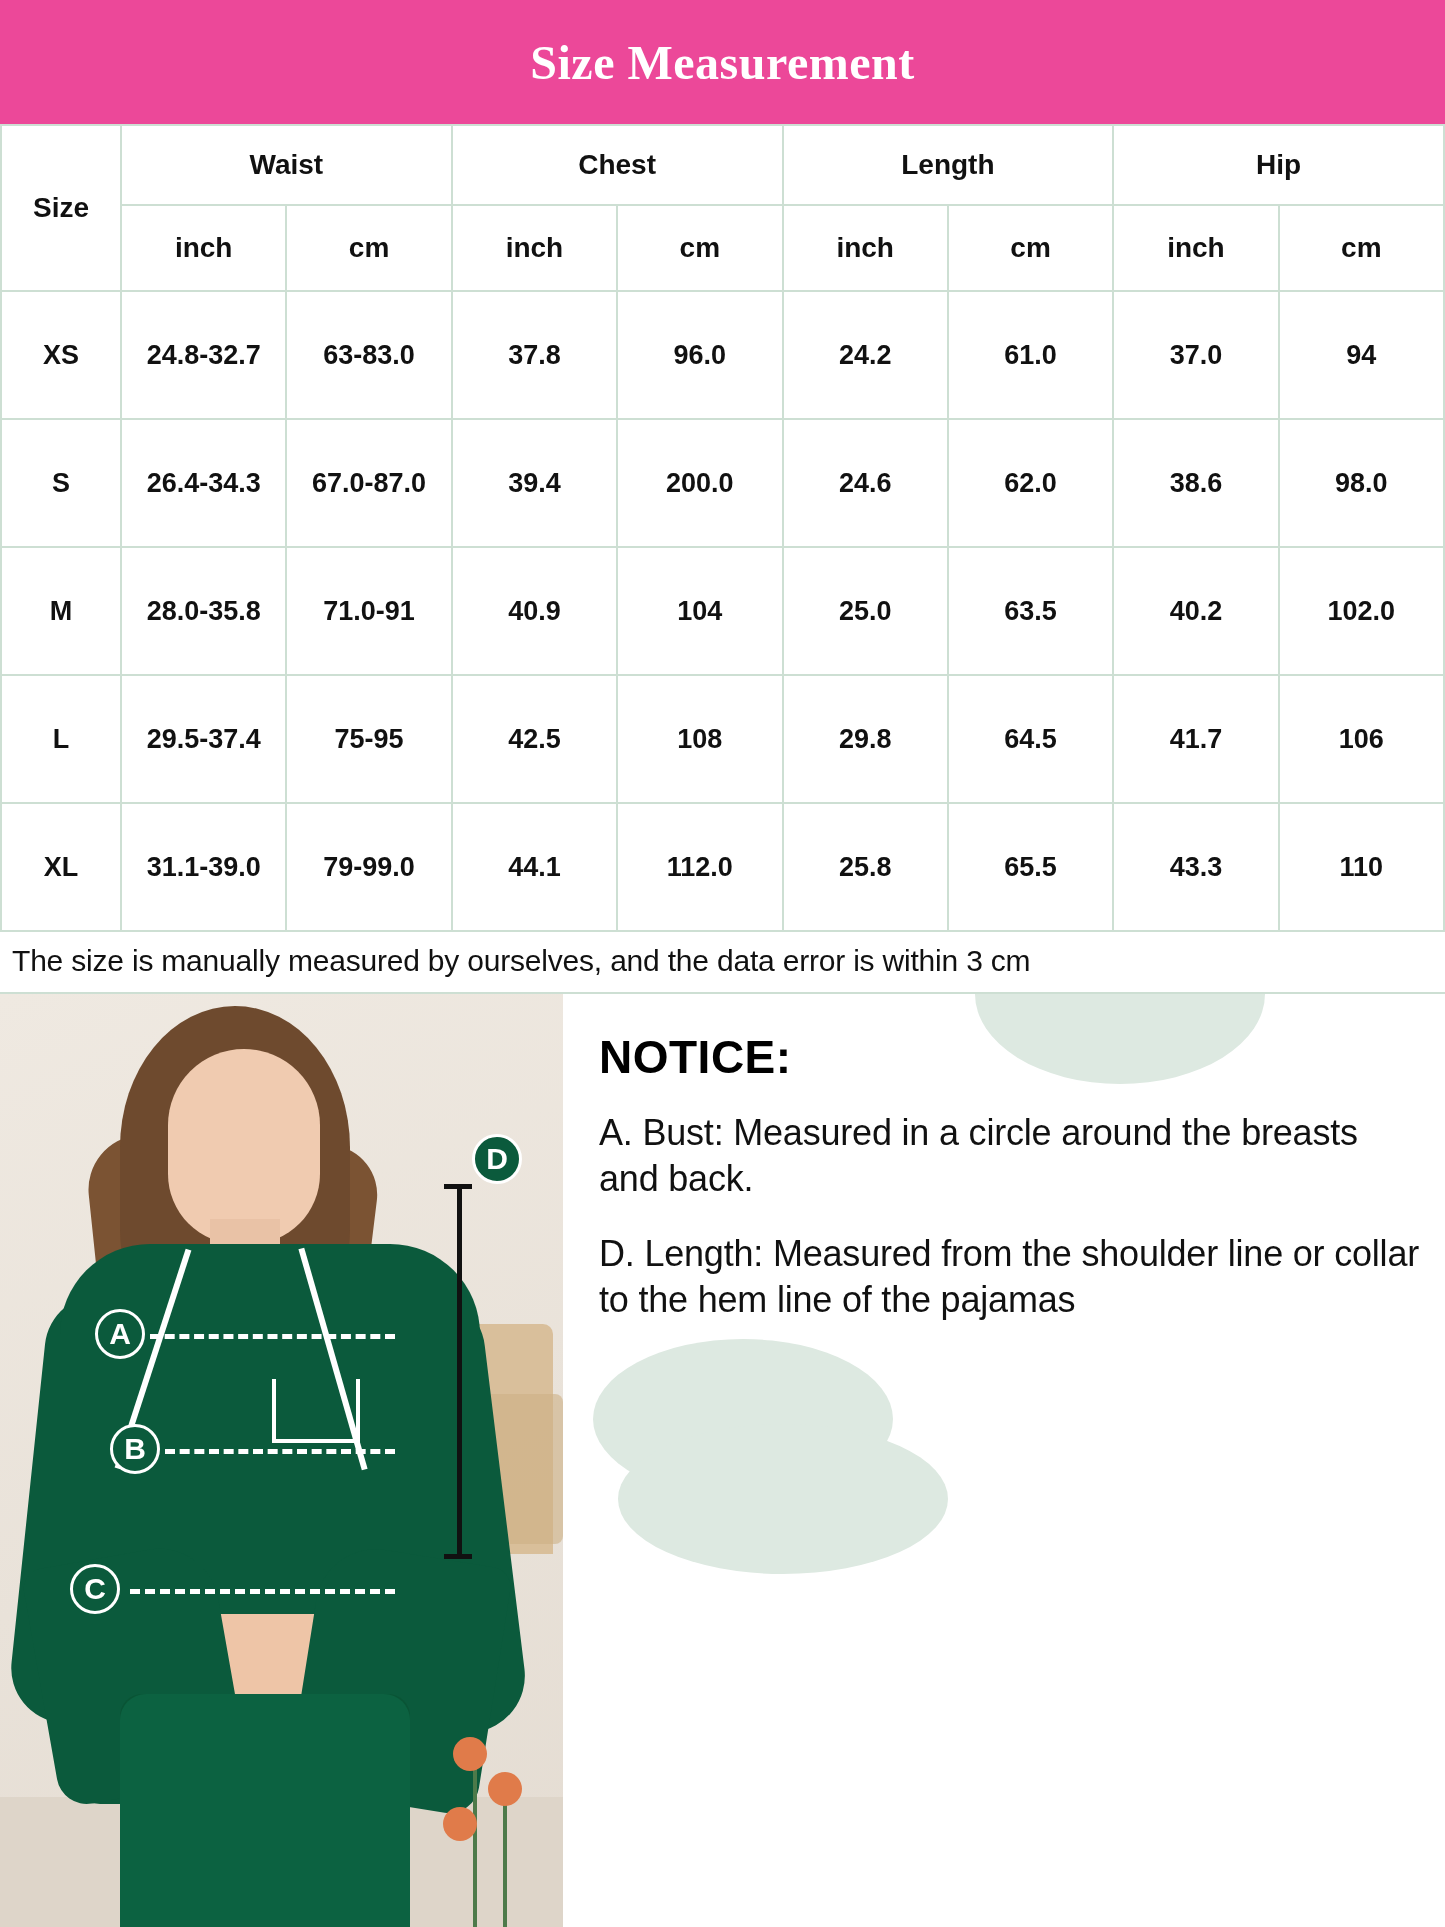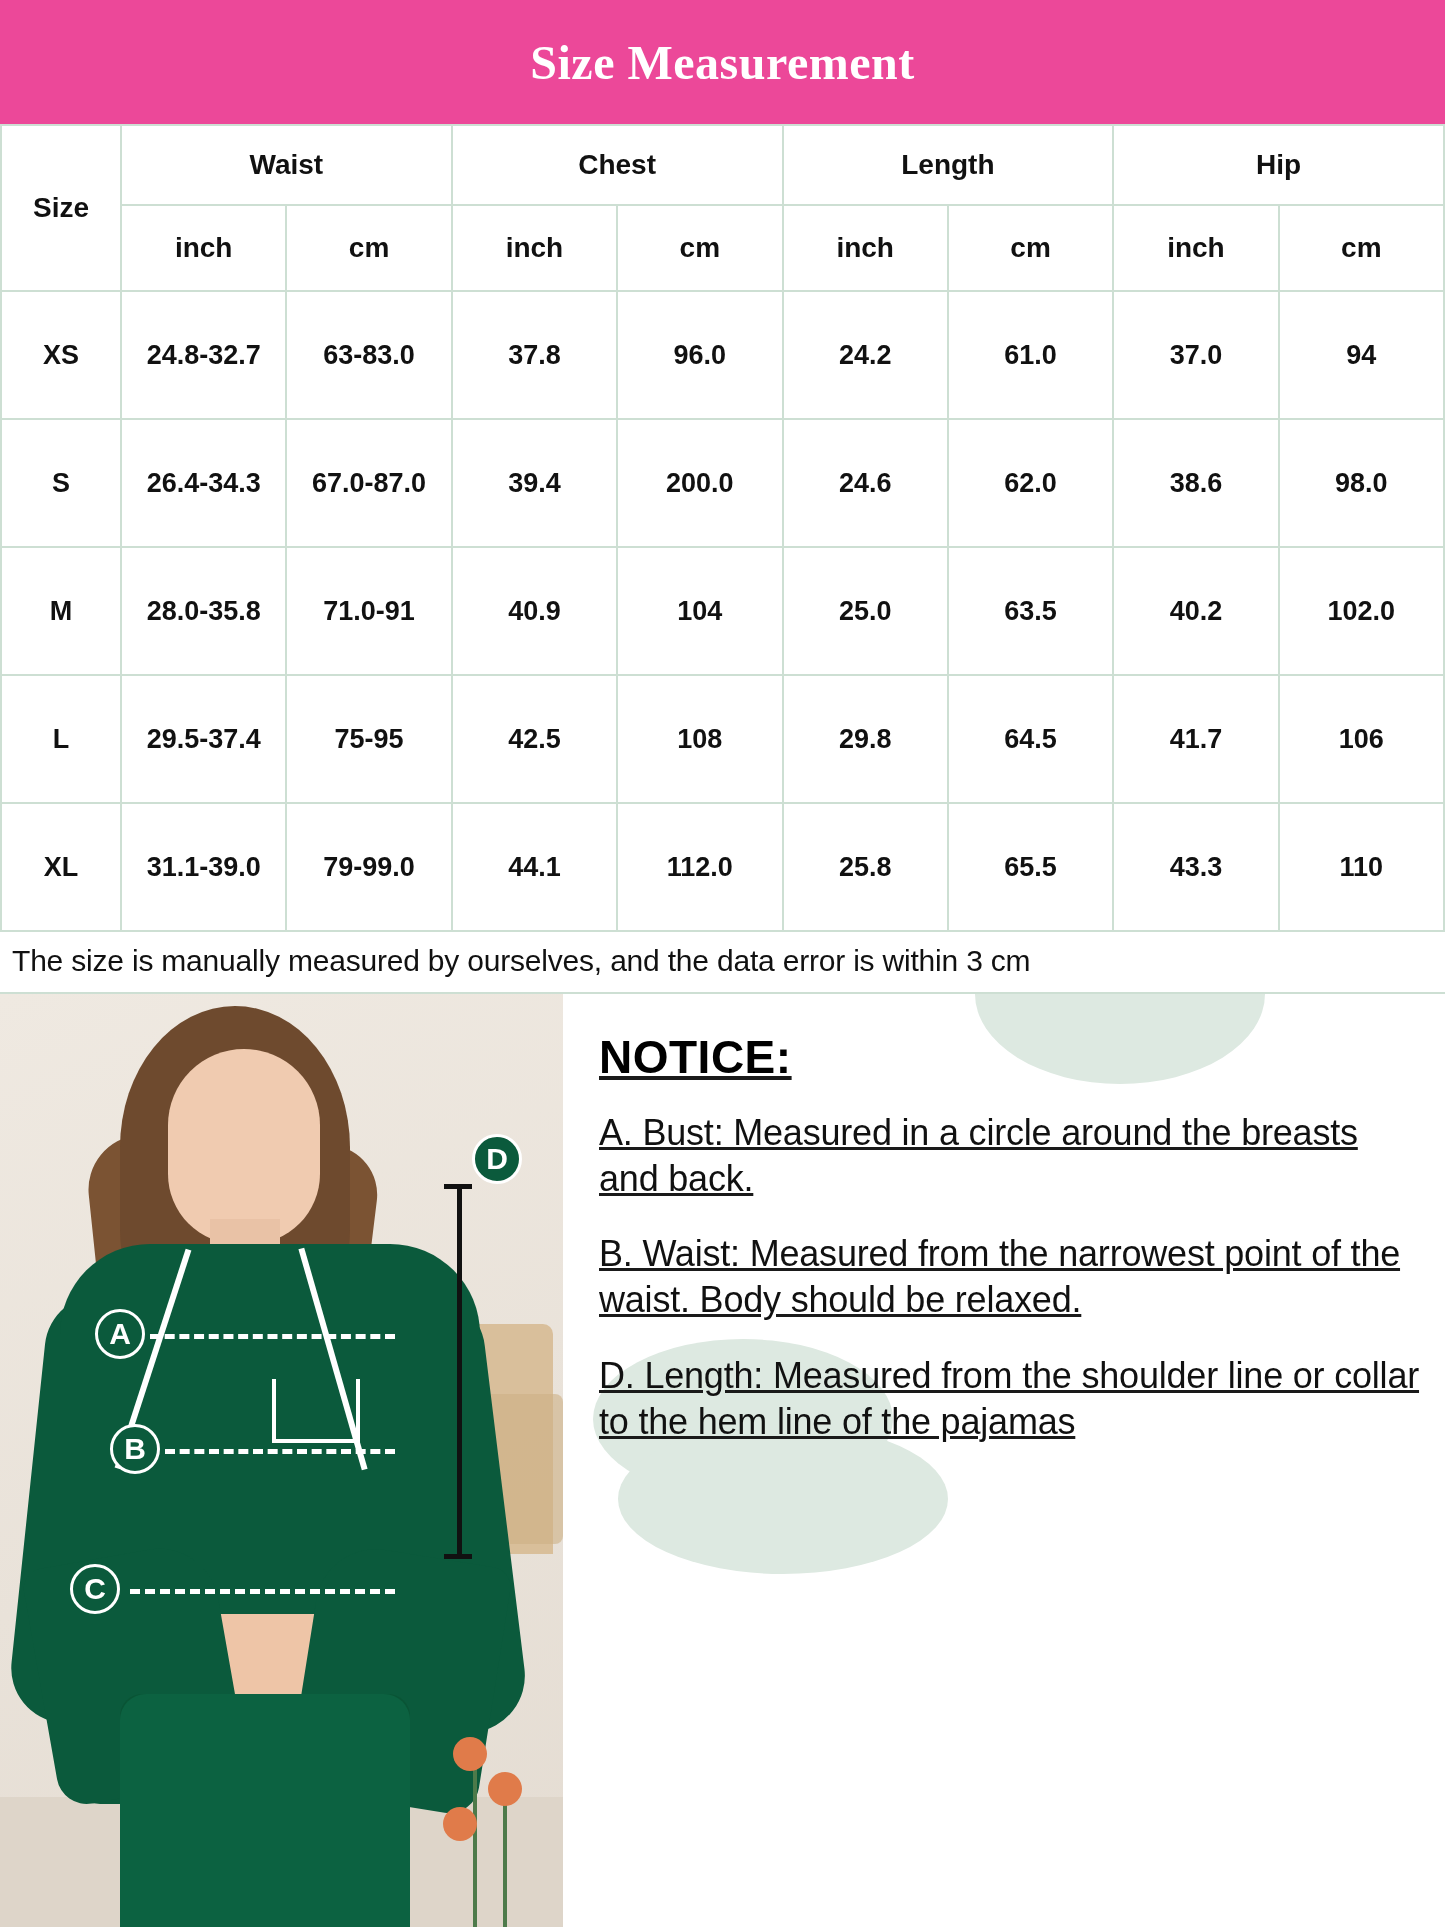--- a/index.html
+++ b/index.html
@@ -231,21 +231,21 @@
   }
   .blob {
     position: absolute;
     background: #dde9e1;
     border-radius: 50%;
     z-index: 0;
   }
   .blob1 { width: 290px; height: 180px; right: 180px; top: -90px; }
   .blob2 { width: 300px; height: 160px; left: 30px; top: 345px; }
   .blob3 { width: 330px; height: 150px; left: 55px; top: 430px; }
-  .notice-inner { position: relative; z-index: 1; text-decoration: underline; }
+  .notice-inner { position: relative; z-index: 1; }
   .notice-title {
     font-size: 46px;
     font-weight: bold;
     color: #000000;
     margin: 0 0 26px 0;
     letter-spacing: 0.5px;
   }
   .notice-item {
     font-size: 36px;
     line-height: 1.27;
@@ -392,19 +392,18 @@
       <div class="marker" style="left:472px; top:140px;">D</div>
     </div>
 
     <div class="notice">
       <div class="blob blob1"></div>
       <div class="blob blob2"></div>
       <div class="blob blob3"></div>
       <div class="notice-inner">
         <div class="notice-title">NOTICE:</div>
         <div class="notice-item">A. Bust: Measured in a circle around the breasts and back.</div>
-        <div class="notice-item">B. Waist: Measured from the narrowest point of the waist. Body should be relaxed.</div>
         <div class="notice-item">D. Length: Measured from the shoulder line or collar to the hem line of the pajamas</div>
       </div>
     </div>
 
   </div>
 </div>
 
 </body></html>

